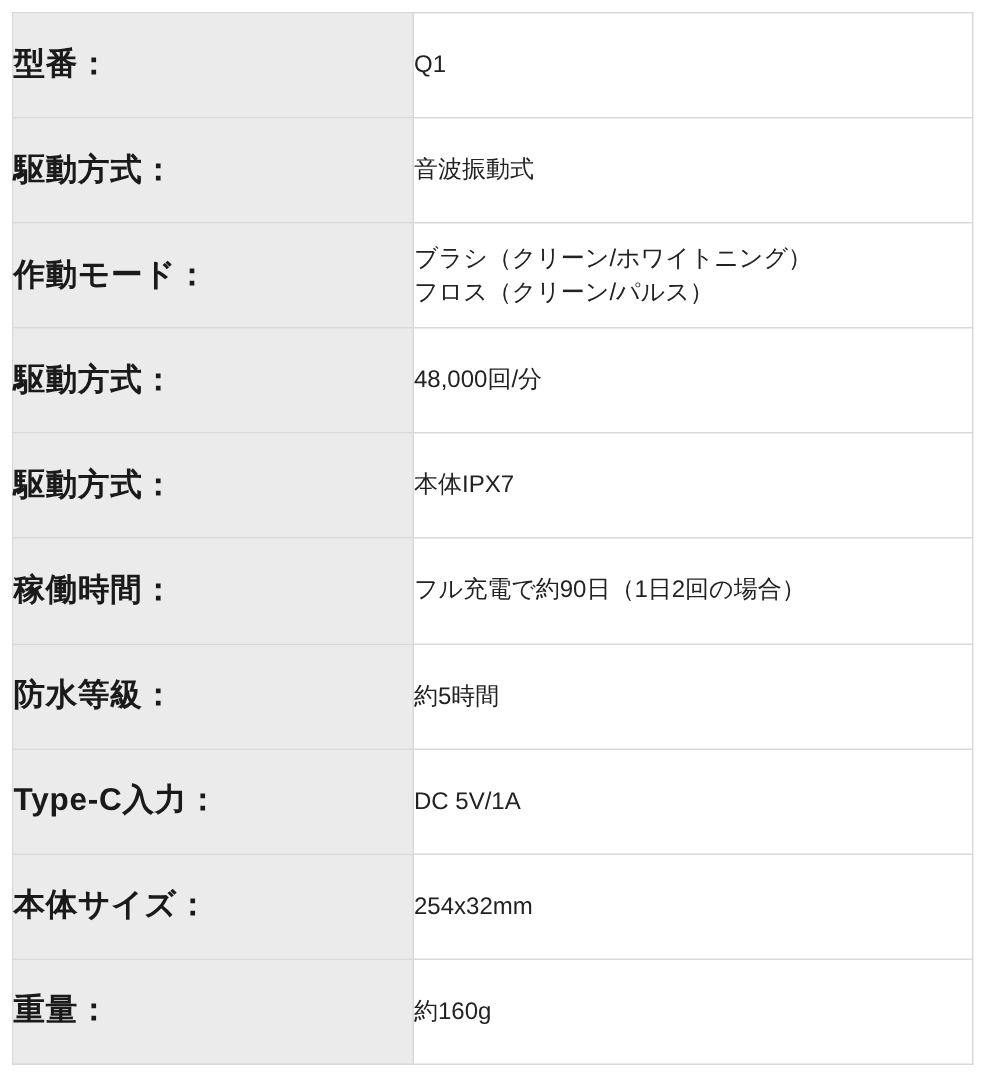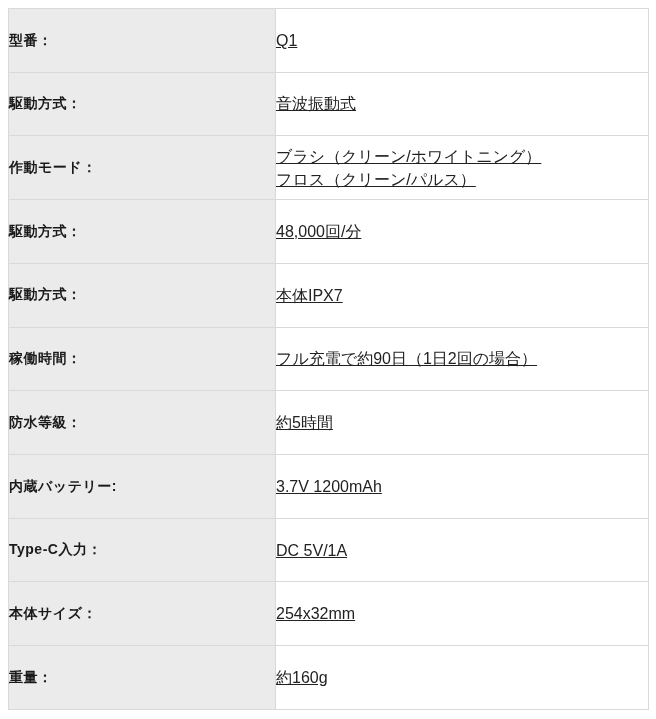--- a/index.html
+++ b/index.html
@@ -34,38 +34,37 @@
     height: 54px;
   }
   table.spec-table td {
     border: 1px solid #d9d9d9;
     vertical-align: middle;
     padding: 0;
   }
   td.label-cell {
     background: #ebebeb;
     padding: 4px 10px 4px 34px;
-    font-size: 14px;
+    font-size: 21px;
     font-weight: bold;
     color: #1a1a1a;
     letter-spacing: 0.5px;
     line-height: 1.25;
   }
   td.value-cell {
     background: #ffffff;
     padding: 4px 10px 4px 17px;
     font-size: 16px;
     font-weight: normal;
     color: #222222;
     line-height: 1.45;
   }
   .value-line {
     display: block;
     white-space: nowrap;
-    text-decoration: underline;
   }
 </style>
 </head>
 <body>
 
 <div class="spec-wrap">
   <table class="spec-table">
     <colgroup>
       <col class="c-label">
       <col class="c-value">
@@ -115,26 +114,20 @@
         </td>
       </tr>
 
       <tr>
         <td class="label-cell">防水等級：</td>
         <td class="value-cell">
           <span class="value-line">約5時間</span>
         </td>
       </tr>
 
-      <tr>
-        <td class="label-cell">内蔵バッテリー:</td>
-        <td class="value-cell">
-          <span class="value-line">3.7V 1200mAh</span>
-        </td>
-      </tr>
 
       <tr>
         <td class="label-cell">Type-C入力：</td>
         <td class="value-cell">
           <span class="value-line">DC 5V/1A</span>
         </td>
       </tr>
 
       <tr>
         <td class="label-cell">本体サイズ：</td>

